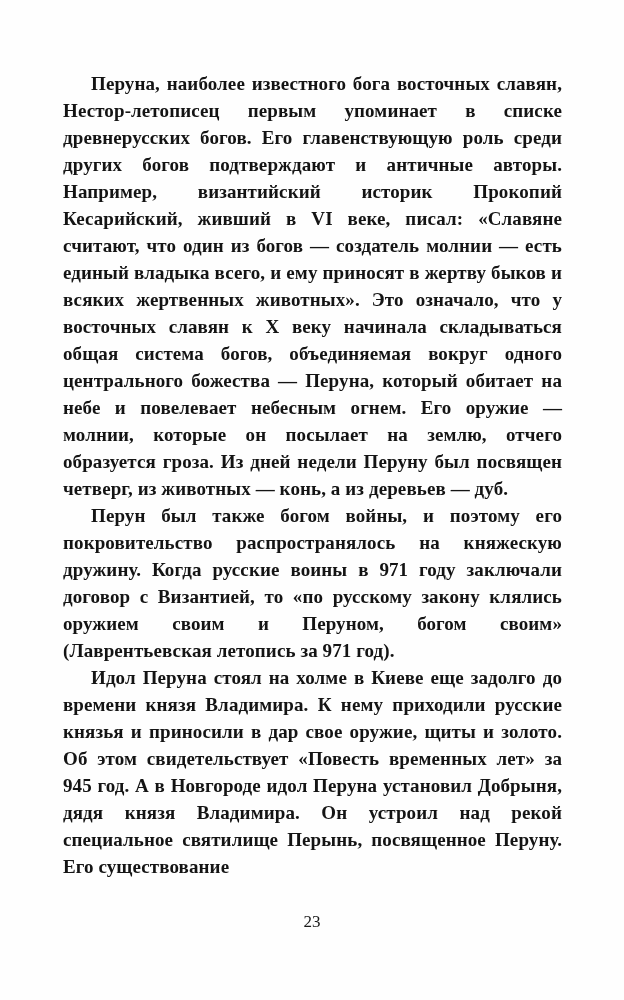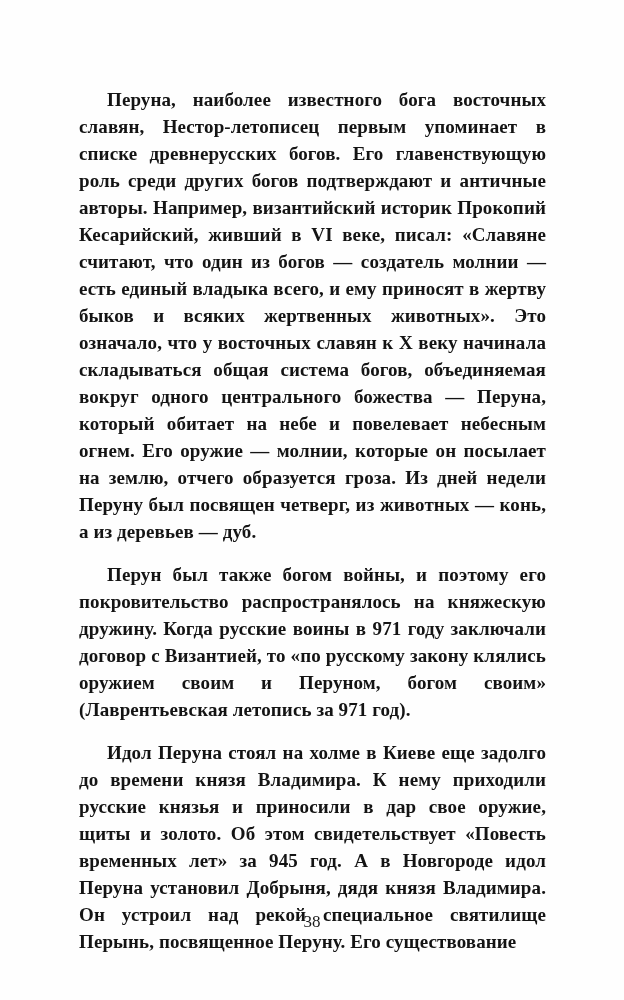--- a/index.html
+++ b/index.html
@@ -23,21 +23,21 @@
     width: 499px;
     font-size: 19px;
     line-height: 27px;
     font-weight: bold;
     text-align: justify;
     letter-spacing: 0.1px;
     hyphens: auto;
     -webkit-hyphens: auto;
   }
   .para {
-    margin: 16px;
+    margin: 0;
     padding: 0;
     text-indent: 28px;
   }
   .page-number {
     position: absolute;
     top: 912px;
     left: 0;
     width: 624px;
     text-align: center;
     font-size: 17px;
@@ -47,14 +47,14 @@
 </style>
 </head>
 <body>
 
 <div class="page">
   <div class="text-block">
     <p class="para" lang="ru">Перуна, наиболее известного бога восточных славян, Нестор-летописец первым упоминает в списке древнерусских богов. Его главенствующую роль среди других богов подтверждают и античные авторы. Например, византийский историк Прокопий Кесарийский, живший в VI веке, писал: «Славяне считают, что один из богов — создатель молнии — есть единый владыка всего, и ему приносят в жертву быков и всяких жертвенных животных». Это означало, что у восточных славян к X веку начинала складываться общая система богов, объединяемая вокруг одного центрального божества — Перуна, который обитает на небе и повелевает небесным огнем. Его оружие — молнии, которые он посылает на землю, отчего образуется гроза. Из дней недели Перуну был посвящен четверг, из животных — конь, а из деревьев — дуб.</p>
     <p class="para" lang="ru">Перун был также богом войны, и поэтому его покровительство распространялось на княжескую дружину. Когда русские воины в 971 году заключали договор с Византией, то «по русскому закону клялись оружием своим и Перуном, богом своим» (Лаврентьевская летопись за 971 год).</p>
     <p class="para" lang="ru">Идол Перуна стоял на холме в Киеве еще задолго до времени князя Владимира. К нему приходили русские князья и приносили в дар свое оружие, щиты и золото. Об этом свидетельствует «Повесть временных лет» за 945 год. А в Новгороде идол Перуна установил Добрыня, дядя князя Владимира. Он устроил над рекой специальное святилище Перынь, посвященное Перуну. Его существование</p>
   </div>
-  <div class="page-number">38</div>
+  <div class="page-number">23</div>
 </div>
 
 </body></html>

